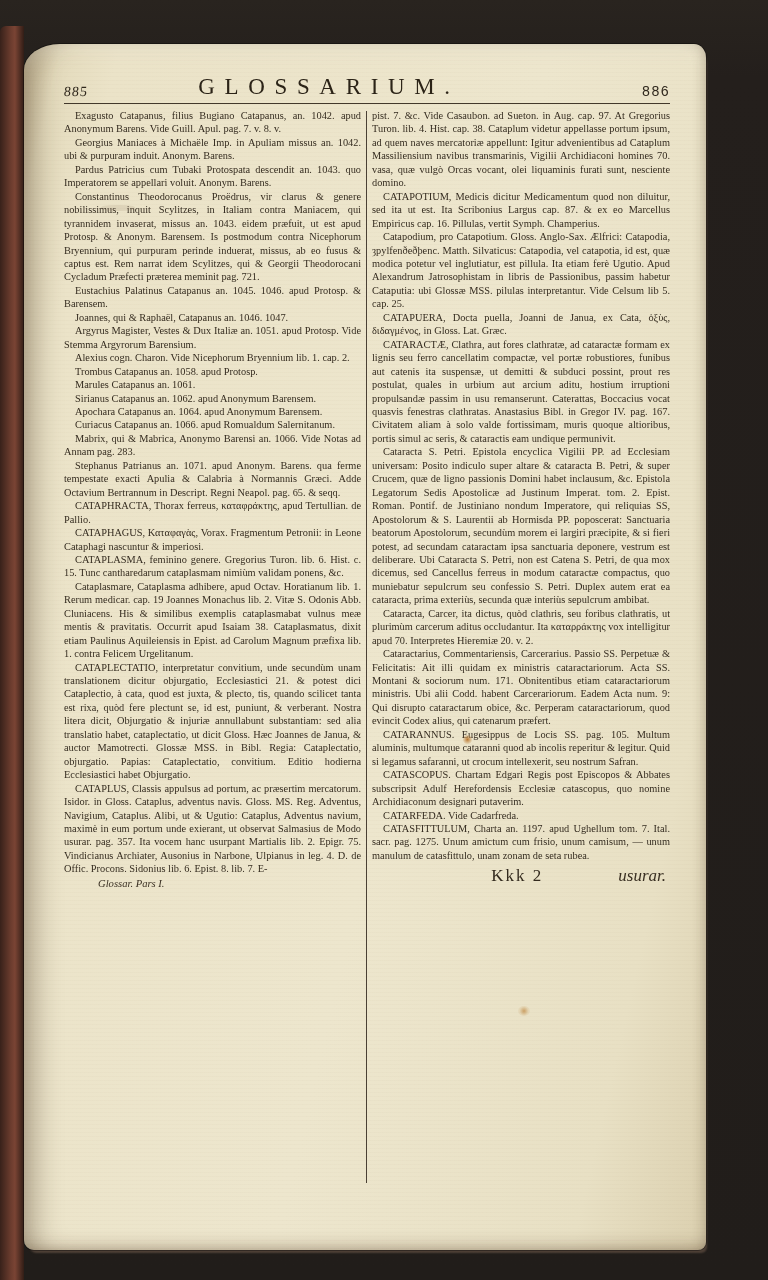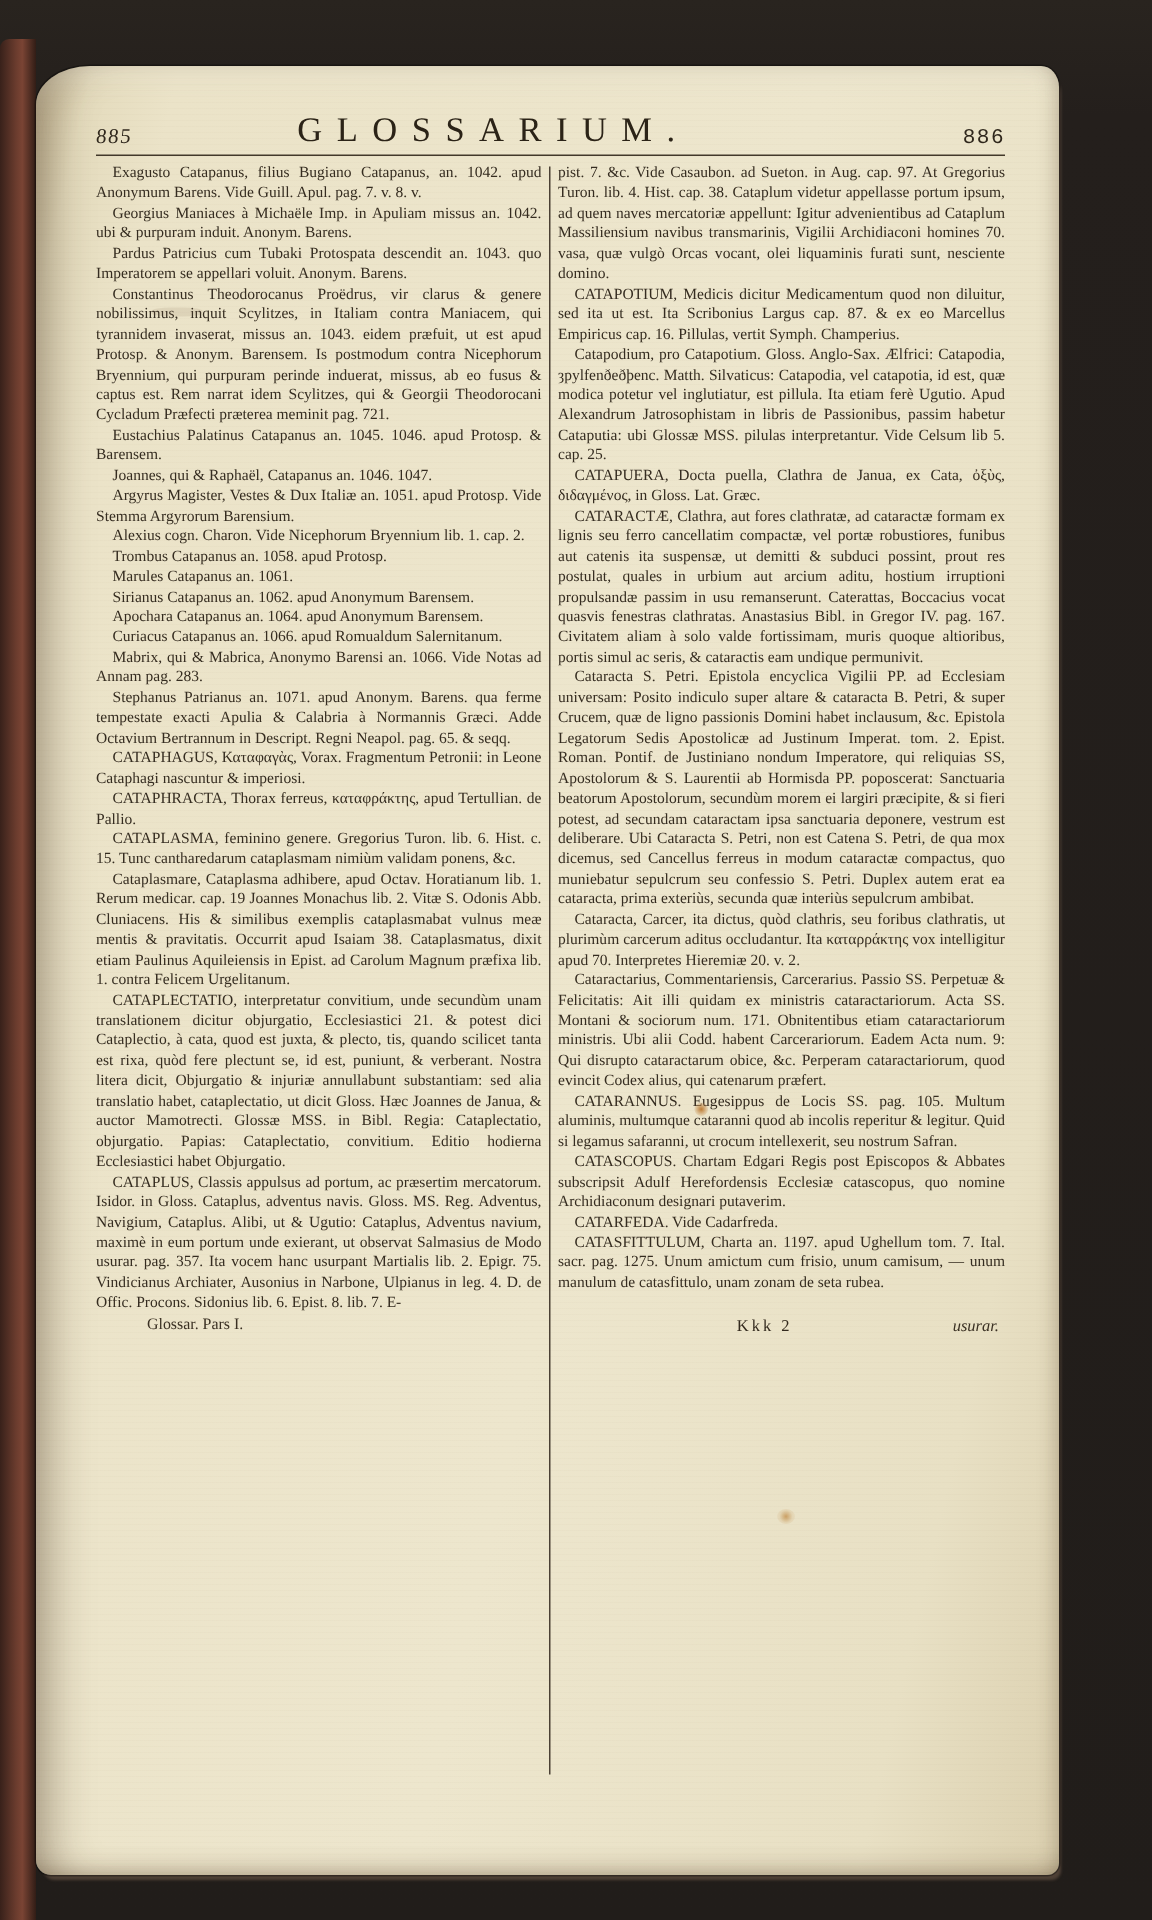--- a/index.html
+++ b/index.html
@@ -42,24 +42,24 @@
   .col{width:297px;}
   .col.right{width:298px;}
   .divider{width:1px;background:#4a4034;margin:2px 5px 0 5px;height:1072px;flex:none;}
   .para{
     margin:0;font-size:10.35px;line-height:13.45px;
     text-align:justify;text-indent:11px;
     color:#352c20;
   }
   .para.cont{text-indent:0;}
   .signature{
-    text-align:left;text-indent:34px;
+    font-style:italic;text-align:left;text-indent:34px;
     font-size:10.6px;line-height:14px;margin-top:1px;color:#3a3023;
   }
-  .sigline{position:relative;height:16px;margin-top:16px;font-size:11px;}
+  .sigline{position:relative;height:16px;margin-top:4px;font-size:17px;}
   .sigmark{position:absolute;left:40%;letter-spacing:2px;color:#332a1e;}
   .catchword{position:absolute;right:4px;font-style:italic;color:#3a3023;}
   .stain{position:absolute;border-radius:50%;pointer-events:none;}
   .stain.s1{left:463px;top:735px;width:9px;height:9px;background:radial-gradient(circle,#bd7c35 0%,rgba(189,124,53,0.25) 60%,rgba(189,124,53,0) 100%);}
   .stain.s2{left:518px;top:1006px;width:12px;height:10px;background:radial-gradient(circle,#c08a44 0%,rgba(192,138,68,0.2) 55%,rgba(192,138,68,0) 100%);opacity:.75;}
   .stain.s3{left:101px;top:205px;width:34px;height:6px;border-radius:40%;background:rgba(120,100,70,0.12);}
 </style>
 </head>
 <body>
 
@@ -87,36 +87,36 @@
               <p class="para entry">Joannes, qui &amp; Raphaël, Catapanus an. 1046. 1047.</p>
               <p class="para entry">Argyrus Magister, Vestes &amp; Dux Italiæ an. 1051. apud Protosp. Vide Stemma Argyrorum Barensium.</p>
               <p class="para entry">Alexius cogn. Charon. Vide Nicephorum Bryennium lib. 1. cap. 2.</p>
               <p class="para entry">Trombus Catapanus an. 1058. apud Protosp.</p>
               <p class="para entry">Marules Catapanus an. 1061.</p>
               <p class="para entry">Sirianus Catapanus an. 1062. apud Anonymum Barensem.</p>
               <p class="para entry">Apochara Catapanus an. 1064. apud Anonymum Barensem.</p>
               <p class="para entry">Curiacus Catapanus an. 1066. apud Romualdum Salernitanum.</p>
               <p class="para entry">Mabrix, qui &amp; Mabrica, Anonymo Barensi an. 1066. Vide Notas ad Annam pag. 283.</p>
               <p class="para entry">Stephanus Patrianus an. 1071. apud Anonym. Barens. qua ferme tempestate exacti Apulia &amp; Calabria à Normannis Græci. Adde Octavium Bertrannum in Descript. Regni Neapol. pag. 65. &amp; seqq.</p>
+              <p class="para entry">CATAPHRACTA, Thorax ferreus, καταφράκτης, apud Tertullian. de Pallio.</p>
               <p class="para entry">CATAPHAGUS, Καταφαγὰς, Vorax. Fragmentum Petronii: in Leone Cataphagi nascuntur &amp; imperiosi.</p>
-              <p class="para entry">CATAPHRACTA, Thorax ferreus, καταφράκτης, apud Tertullian. de Pallio.</p>
               <p class="para entry">CATAPLASMA, feminino genere. Gregorius Turon. lib. 6. Hist. c. 15. Tunc cantharedarum cataplasmam nimiùm validam ponens, &amp;c.</p>
               <p class="para entry">Cataplasmare, Cataplasma adhibere, apud Octav. Horatianum lib. 1. Rerum medicar. cap. 19 Joannes Monachus lib. 2. Vitæ S. Odonis Abb. Cluniacens. His &amp; similibus exemplis cataplasmabat vulnus meæ mentis &amp; pravitatis. Occurrit apud Isaiam 38. Cataplasmatus, dixit etiam Paulinus Aquileiensis in Epist. ad Carolum Magnum præfixa lib. 1. contra Felicem Urgelitanum.</p>
               <p class="para entry">CATAPLECTATIO, interpretatur convitium, unde secundùm unam translationem dicitur objurgatio, Ecclesiastici 21. &amp; potest dici Cataplectio, à cata, quod est juxta, &amp; plecto, tis, quando scilicet tanta est rixa, quòd fere plectunt se, id est, puniunt, &amp; verberant. Nostra litera dicit, Objurgatio &amp; injuriæ annullabunt substantiam: sed alia translatio habet, cataplectatio, ut dicit Gloss. Hæc Joannes de Janua, &amp; auctor Mamotrecti. Glossæ MSS. in Bibl. Regia: Cataplectatio, objurgatio. Papias: Cataplectatio, convitium. Editio hodierna Ecclesiastici habet Objurgatio.</p>
               <p class="para entry">CATAPLUS, Classis appulsus ad portum, ac præsertim mercatorum. Isidor. in Gloss. Cataplus, adventus navis. Gloss. MS. Reg. Adventus, Navigium, Cataplus. Alibi, ut &amp; Ugutio: Cataplus, Adventus navium, maximè in eum portum unde exierant, ut observat Salmasius de Modo usurar. pag. 357. Ita vocem hanc usurpant Martialis lib. 2. Epigr. 75. Vindicianus Archiater, Ausonius in Narbone, Ulpianus in leg. 4. D. de Offic. Procons. Sidonius lib. 6. Epist. 8. lib. 7. E-</p>
             </div>
           <p class="signature">Glossar. Pars I.</p>
         </div>
         <div class="divider"></div>
         <div class="col right">
           <div id="col-right-paras">
               <p class="para cont">pist. 7. &amp;c. Vide Casaubon. ad Sueton. in Aug. cap. 97. At Gregorius Turon. lib. 4. Hist. cap. 38. Cataplum videtur appellasse portum ipsum, ad quem naves mercatoriæ appellunt: Igitur advenientibus ad Cataplum Massiliensium navibus transmarinis, Vigilii Archidiaconi homines 70. vasa, quæ vulgò Orcas vocant, olei liquaminis furati sunt, nesciente domino.</p>
               <p class="para entry">CATAPOTIUM, Medicis dicitur Medicamentum quod non diluitur, sed ita ut est. Ita Scribonius Largus cap. 87. &amp; ex eo Marcellus Empiricus cap. 16. Pillulas, vertit Symph. Champerius.</p>
               <p class="para entry">Catapodium, pro Catapotium. Gloss. Anglo-Sax. Ælfrici: Catapodia, ȝpylfenðeðþenc. Matth. Silvaticus: Catapodia, vel catapotia, id est, quæ modica potetur vel inglutiatur, est pillula. Ita etiam ferè Ugutio. Apud Alexandrum Jatrosophistam in libris de Passionibus, passim habetur Cataputia: ubi Glossæ MSS. pilulas interpretantur. Vide Celsum lib 5. cap. 25.</p>
-              <p class="para entry">CATAPUERA, Docta puella, Clathra de Janua, ex Cata, ὀξὺς, διδαγμένος, in Gloss. Lat. Græc.</p>
+              <p class="para entry">CATAPUERA, Docta puella, Joanni de Janua, ex Cata, ὀξὺς, διδαγμένος, in Gloss. Lat. Græc.</p>
               <p class="para entry">CATARACTÆ, Clathra, aut fores clathratæ, ad cataractæ formam ex lignis seu ferro cancellatim compactæ, vel portæ robustiores, funibus aut catenis ita suspensæ, ut demitti &amp; subduci possint, prout res postulat, quales in urbium aut arcium aditu, hostium irruptioni propulsandæ passim in usu remanserunt. Caterattas, Boccacius vocat quasvis fenestras clathratas. Anastasius Bibl. in Gregor IV. pag. 167. Civitatem aliam à solo valde fortissimam, muris quoque altioribus, portis simul ac seris, &amp; cataractis eam undique permunivit.</p>
               <p class="para entry">Cataracta S. Petri. Epistola encyclica Vigilii PP. ad Ecclesiam universam: Posito indiculo super altare &amp; cataracta B. Petri, &amp; super Crucem, quæ de ligno passionis Domini habet inclausum, &amp;c. Epistola Legatorum Sedis Apostolicæ ad Justinum Imperat. tom. 2. Epist. Roman. Pontif. de Justiniano nondum Imperatore, qui reliquias SS, Apostolorum &amp; S. Laurentii ab Hormisda PP. poposcerat: Sanctuaria beatorum Apostolorum, secundùm morem ei largiri præcipite, &amp; si fieri potest, ad secundam cataractam ipsa sanctuaria deponere, vestrum est deliberare. Ubi Cataracta S. Petri, non est Catena S. Petri, de qua mox dicemus, sed Cancellus ferreus in modum cataractæ compactus, quo muniebatur sepulcrum seu confessio S. Petri. Duplex autem erat ea cataracta, prima exteriùs, secunda quæ interiùs sepulcrum ambibat.</p>
               <p class="para entry">Cataracta, Carcer, ita dictus, quòd clathris, seu foribus clathratis, ut plurimùm carcerum aditus occludantur. Ita καταρράκτης vox intelligitur apud 70. Interpretes Hieremiæ 20. v. 2.</p>
               <p class="para entry">Cataractarius, Commentariensis, Carcerarius. Passio SS. Perpetuæ &amp; Felicitatis: Ait illi quidam ex ministris cataractariorum. Acta SS. Montani &amp; sociorum num. 171. Obnitentibus etiam cataractariorum ministris. Ubi alii Codd. habent Carcerariorum. Eadem Acta num. 9: Qui disrupto cataractarum obice, &amp;c. Perperam cataractariorum, quod evincit Codex alius, qui catenarum præfert.</p>
               <p class="para entry">CATARANNUS. Eugesippus de Locis SS. pag. 105. Multum aluminis, multumque cataranni quod ab incolis reperitur &amp; legitur. Quid si legamus safaranni, ut crocum intellexerit, seu nostrum Safran.</p>
               <p class="para entry">CATASCOPUS. Chartam Edgari Regis post Episcopos &amp; Abbates subscripsit Adulf Herefordensis Ecclesiæ catascopus, quo nomine Archidiaconum designari putaverim.</p>
               <p class="para entry">CATARFEDA. Vide Cadarfreda.</p>
               <p class="para entry">CATASFITTULUM, Charta an. 1197. apud Ughellum tom. 7. Ital. sacr. pag. 1275. Unum amictum cum frisio, unum camisum, — unum manulum de catasfittulo, unam zonam de seta rubea.</p>
             </div>
           <div class="sigline">

